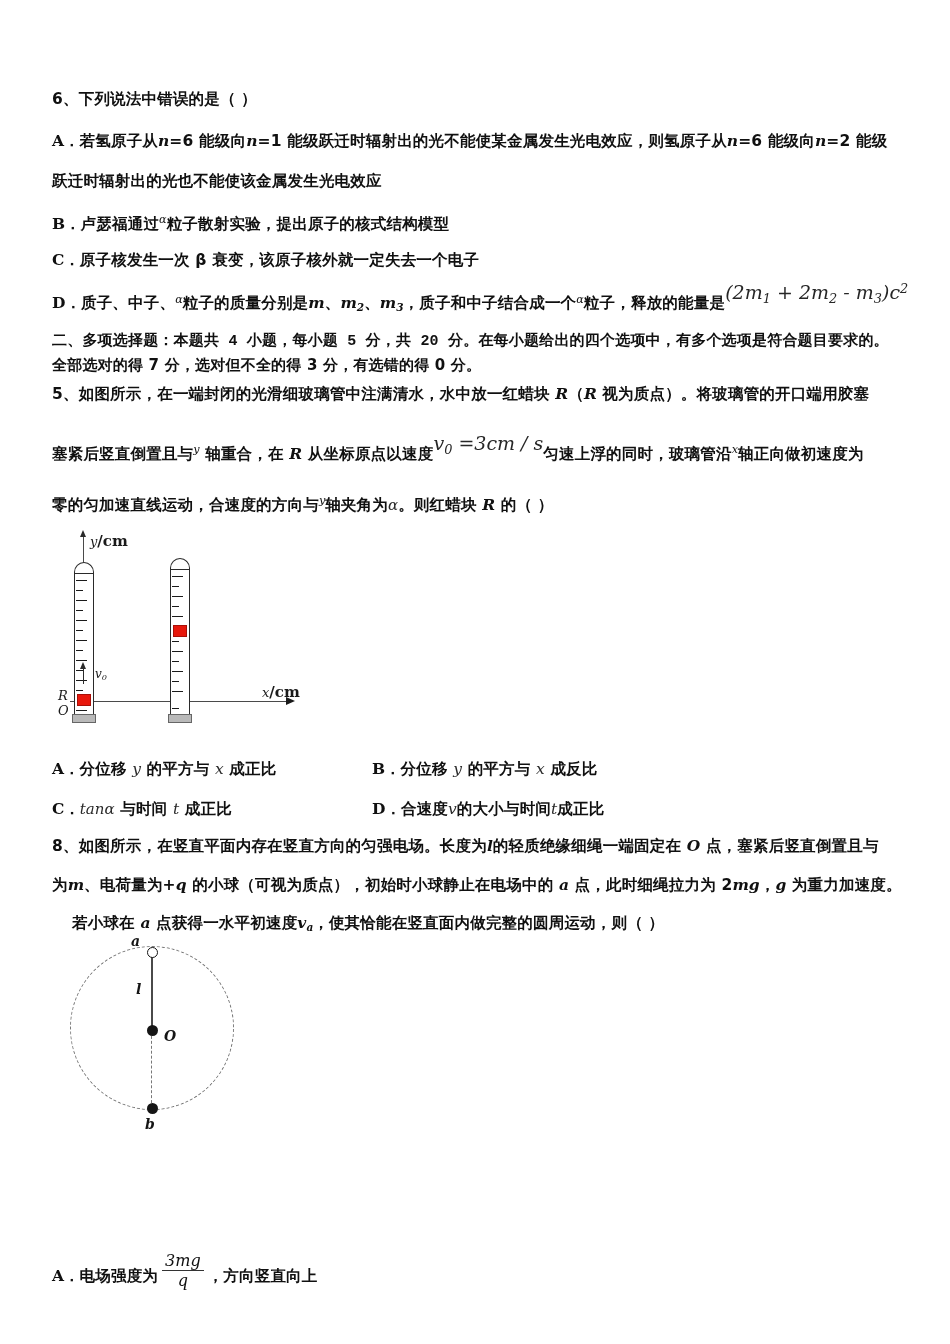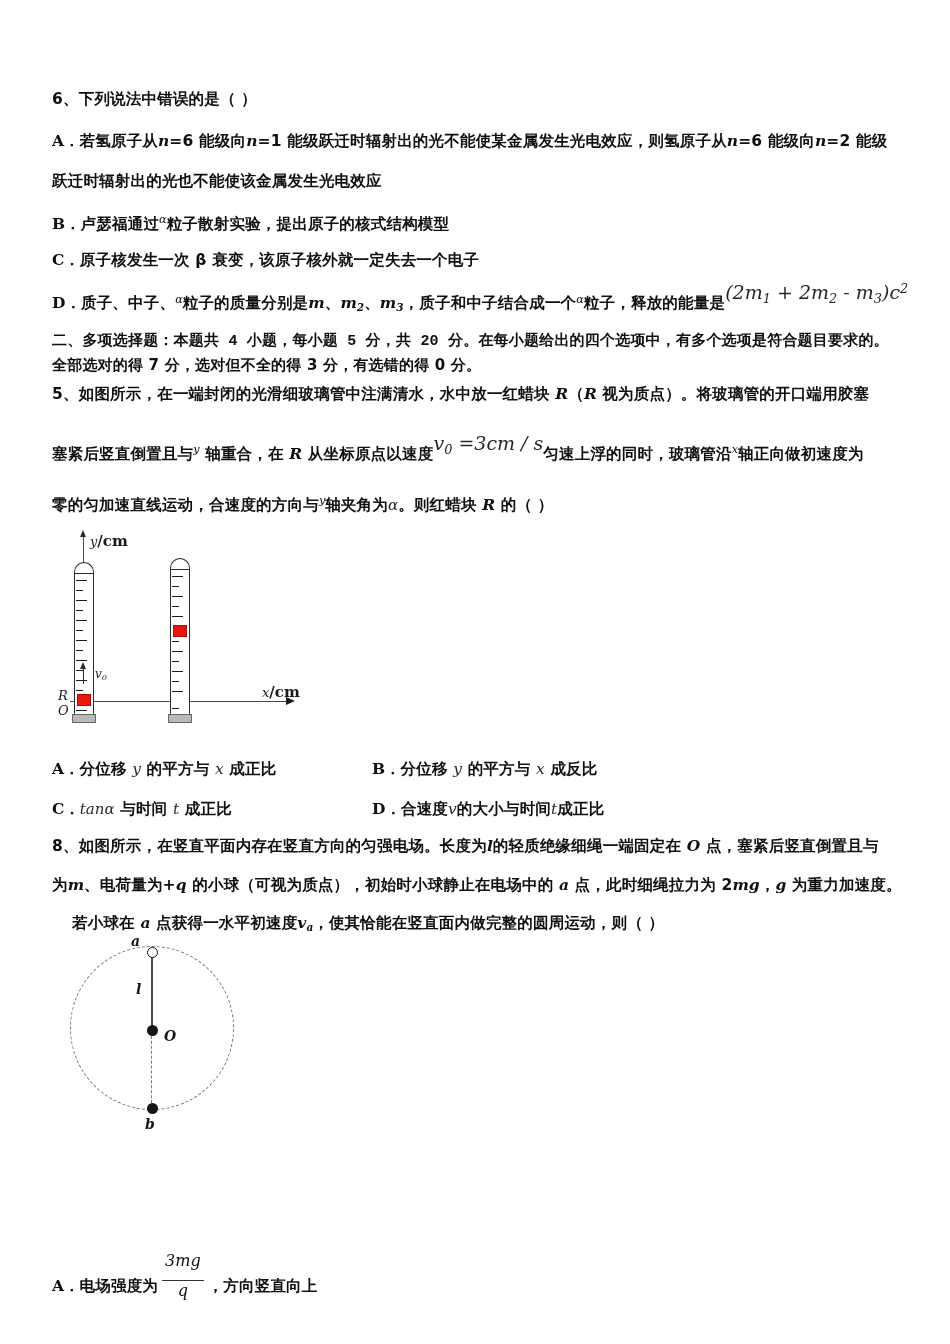--- a/index.html
+++ b/index.html
@@ -84,21 +84,21 @@
     font-style: italic;
     font-family: "DejaVu Serif", "Liberation Serif", serif;
     font-weight: 400;
     font-size: 16px;
     line-height: 1.08;
     margin: 0 4px;
   }
   .frac .num {
     display: block;
     border-bottom: 1.2px solid #333;
-    padding: 0 3px 11px 3px;
+    padding: 0 3px 1px 3px;
   }
   .frac .den {
     display: block;
     padding: 1px 3px 0 3px;
   }
 
   
   .fig1 {
     position: absolute;
     left: 50px;

